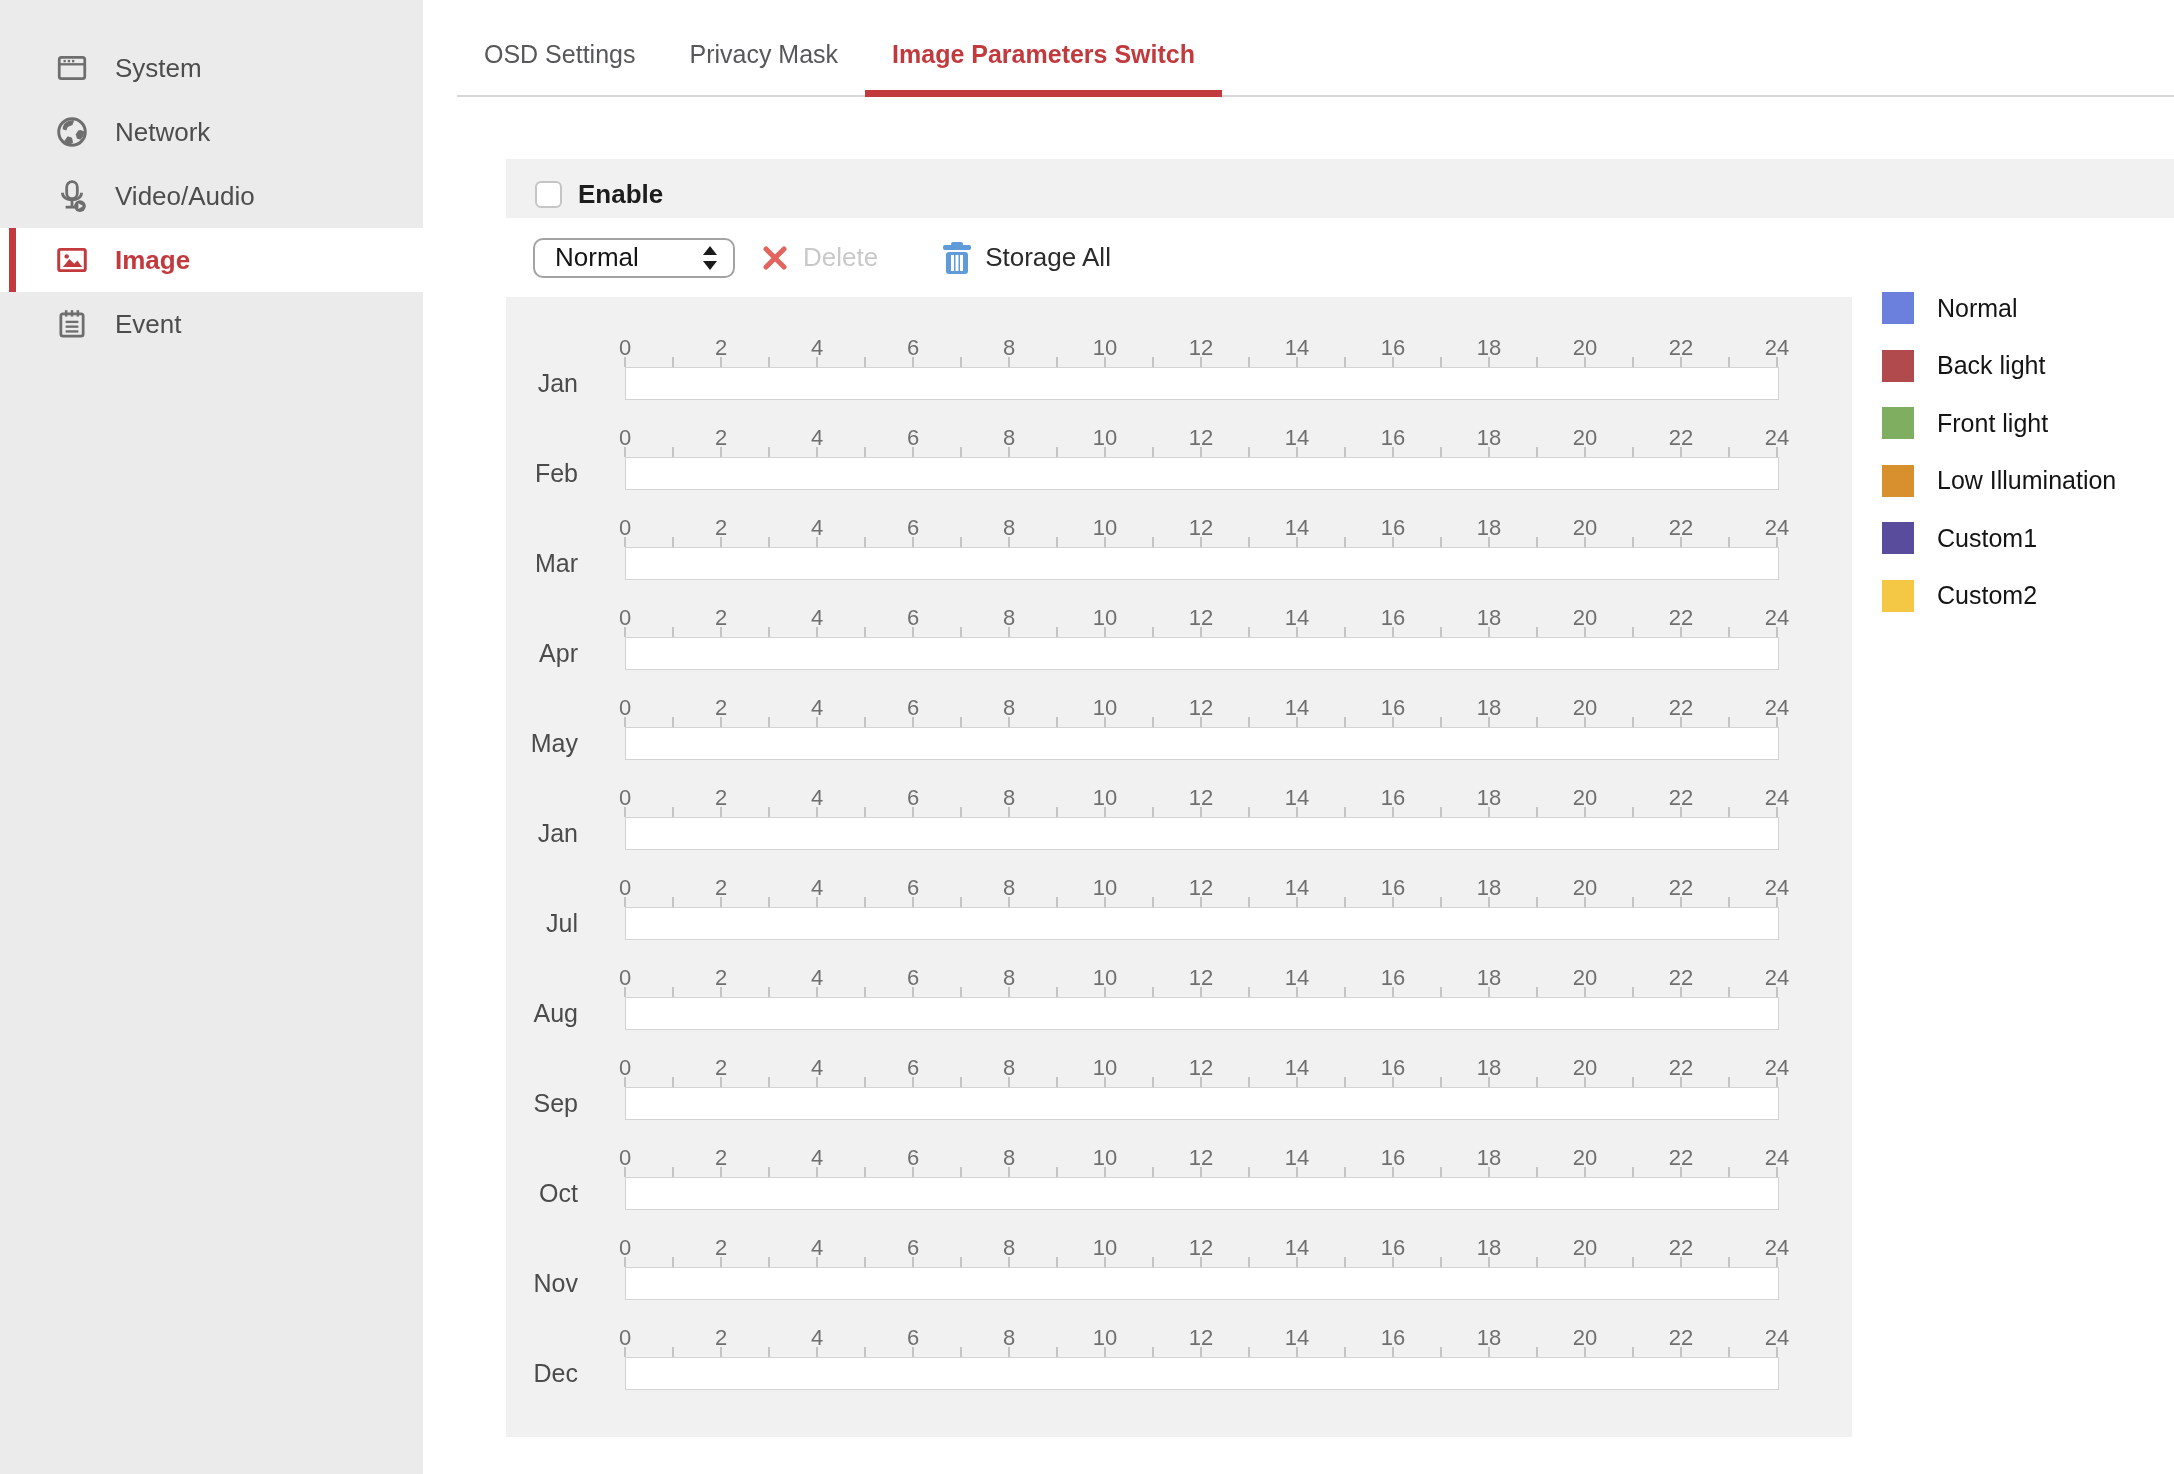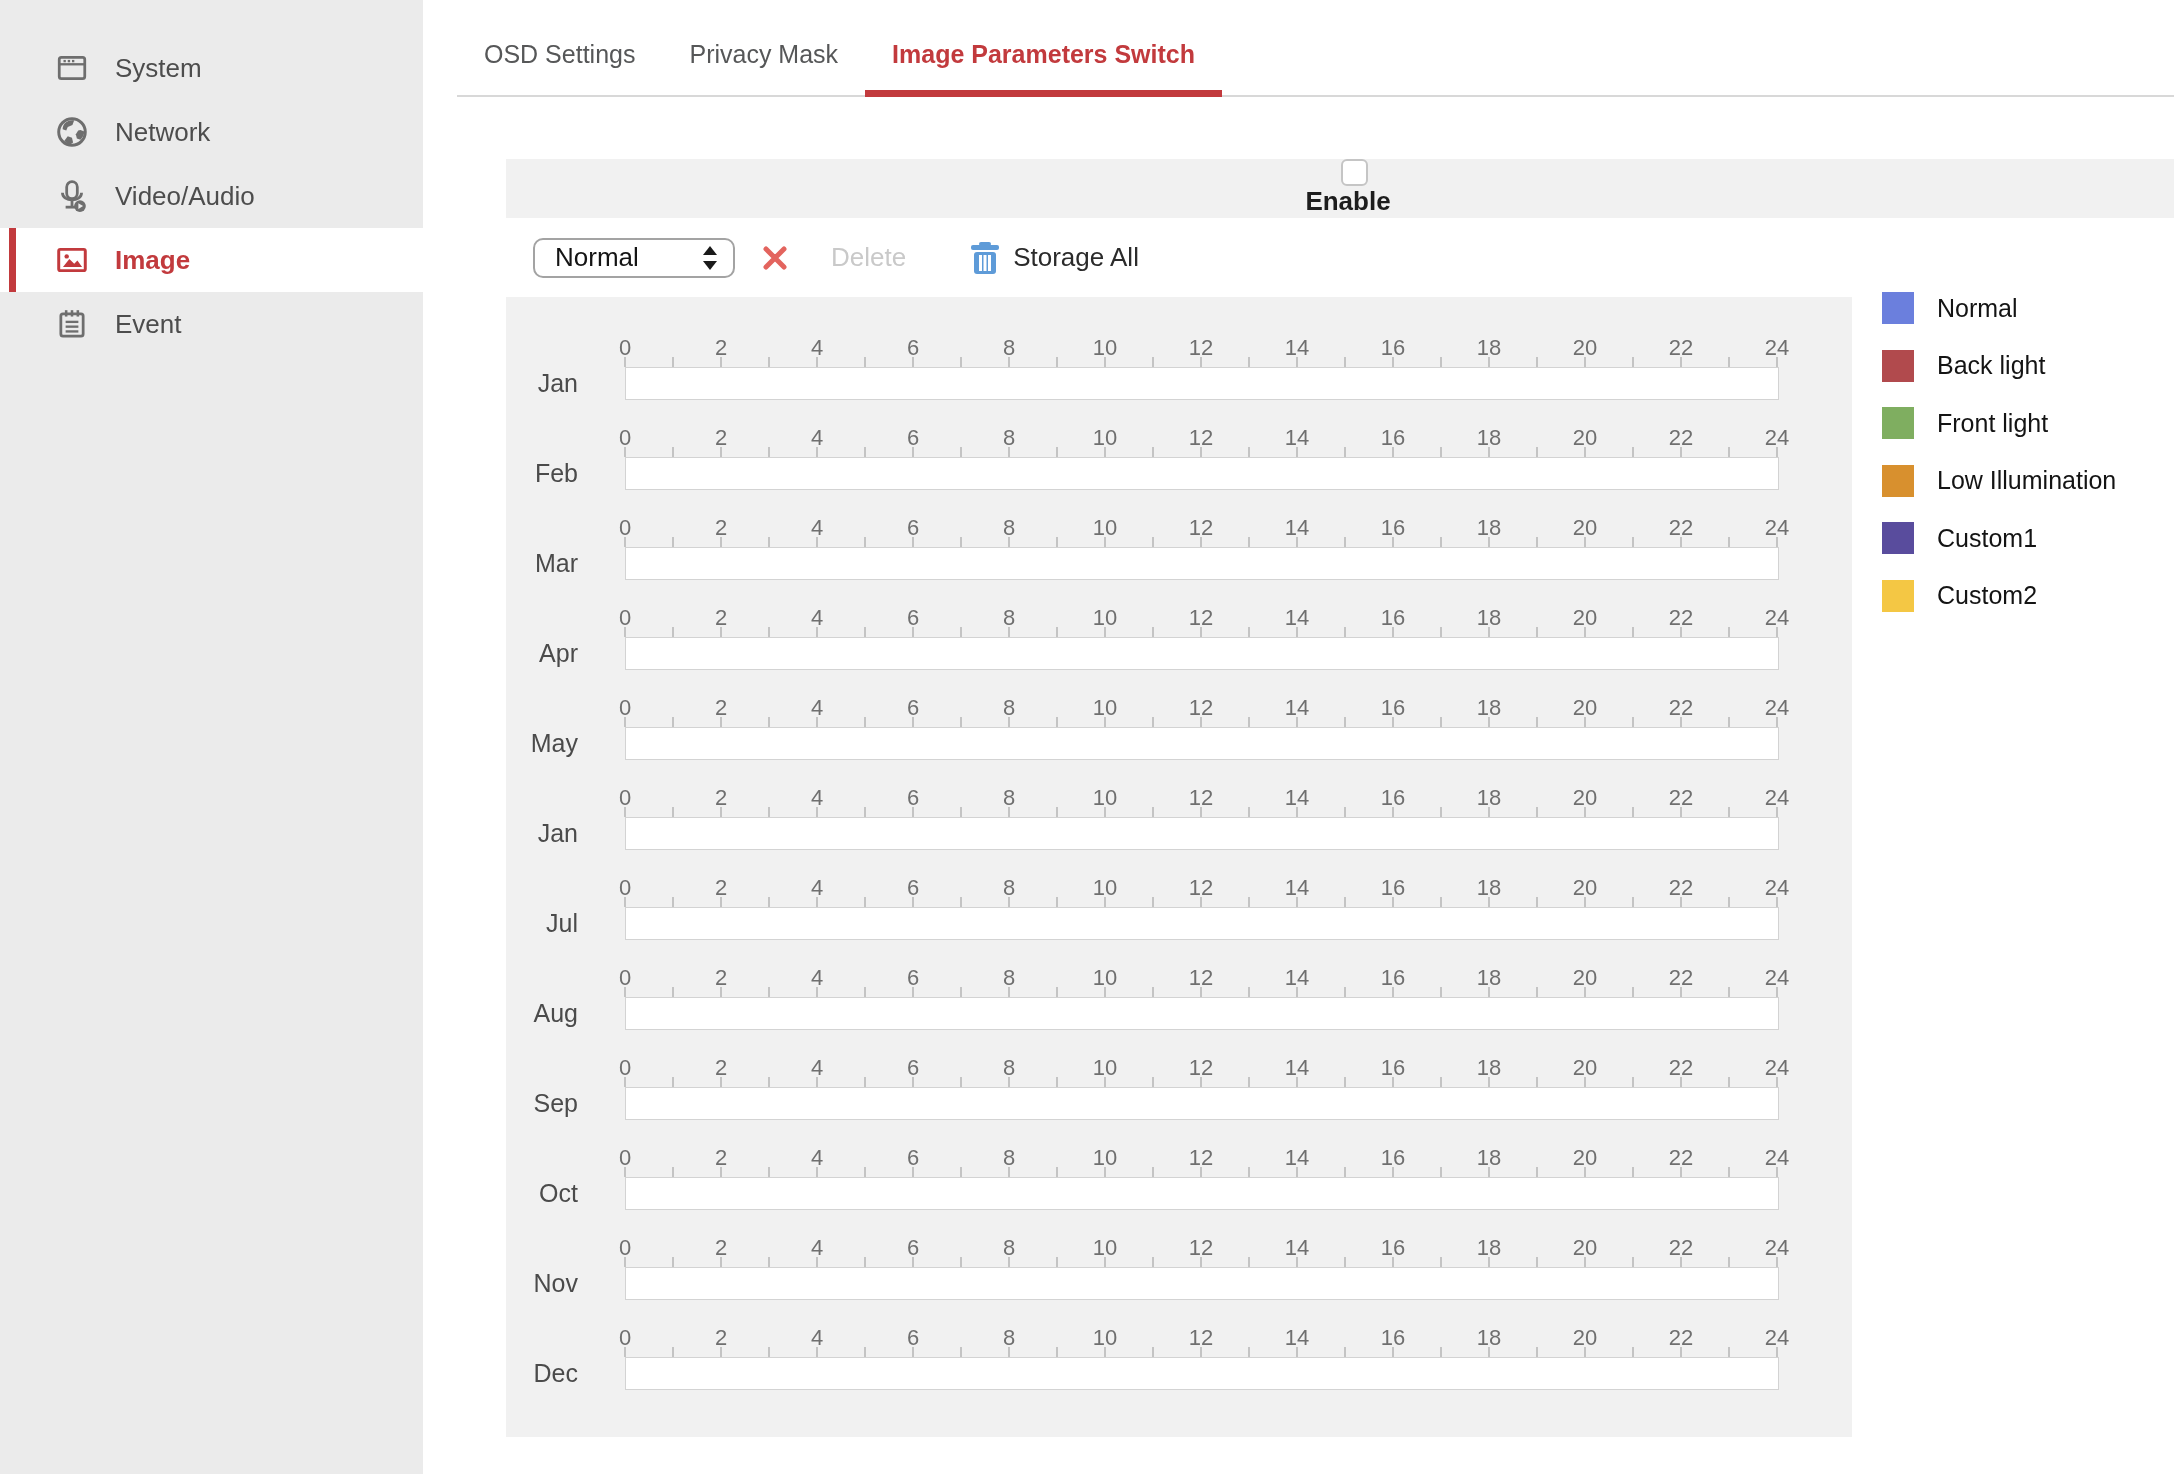--- a/index.html
+++ b/index.html
@@ -21,33 +21,33 @@
   .sb-item.active::before{content:"";position:absolute;left:9px;top:0;bottom:0;width:7px;background:#c23a3d;}
   
   .tabs{position:absolute;left:457px;top:0;width:1717px;height:97px;display:flex;
         align-items:center;padding-top:13px;box-sizing:border-box;border-bottom:2px solid #d8d8d8;}
   .tab{position:relative;height:100%;display:flex;align-items:center;padding:0 27px;
        font-size:25px;color:#565758;cursor:pointer;white-space:nowrap;}
   .tab.active{color:#c23a3d;font-weight:bold;}
   .tab.active::after{content:"";position:absolute;left:0;right:0;bottom:-2px;height:7px;background:#c23a3d;}
   
   .enable-band{position:absolute;left:506px;top:159px;width:1668px;height:70px;background:#f1f1f1;
-               display:flex;align-items:center;flex-direction:column;}
+               display:flex;align-items:center;}
   .checkbox{width:27px;height:27px;margin-left:29px;background:#fff;border:2px solid #c5c5c5;
             border-radius:6px;box-sizing:border-box;cursor:pointer;}
   .enable-label{margin-left:16px;font-size:26px;font-weight:bold;color:#1d1d1d;}
   
   .toolbar{position:absolute;left:506px;top:218px;width:1668px;height:79px;background:#ffffff;
            display:flex;align-items:center;padding-left:27px;box-sizing:border-box;}
   .mode-select{width:202px;height:40px;background:#ffffff;border:2px solid #a3a3a3;border-radius:10px;
                box-sizing:border-box;display:flex;align-items:center;cursor:pointer;}
   .mode-select .sel-text{margin-left:20px;font-size:26px;color:#141414;flex:1;}
   .mode-select .sel-arrows{width:22px;height:28px;margin-right:12px;}
   .tb-btn{display:flex;align-items:center;cursor:pointer;}
-  .btn-delete{margin-left:28px;gap:28px;}
+  .btn-delete{margin-left:28px;}
   .btn-delete .x-icon{width:24px;height:24px;}
   .btn-delete .tb-label{margin-left:16px;font-size:26px;color:#c9c9c9;}
   .btn-delete-all{margin-left:64px;}
   .btn-delete-all .trash-icon{width:30px;height:32px;}
   .btn-delete-all .tb-label{margin-left:13px;font-size:26px;color:#2b2b2b;}
   
   .panel{position:absolute;left:506px;top:297px;width:1346px;height:1140px;background:#f1f1f1;}
   .month-row{position:absolute;left:0;width:100%;height:90px;}
   .month-label{position:absolute;left:0;top:32px;width:72px;height:33px;line-height:33px;
                text-align:right;font-size:25px;color:#4b4b4b;}

